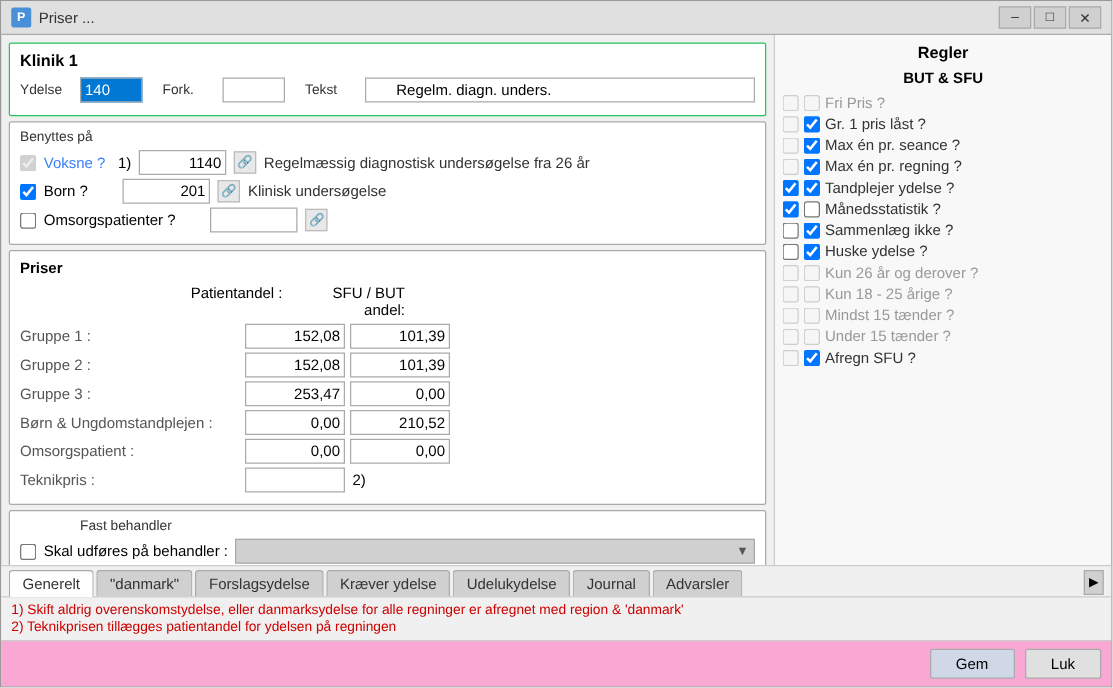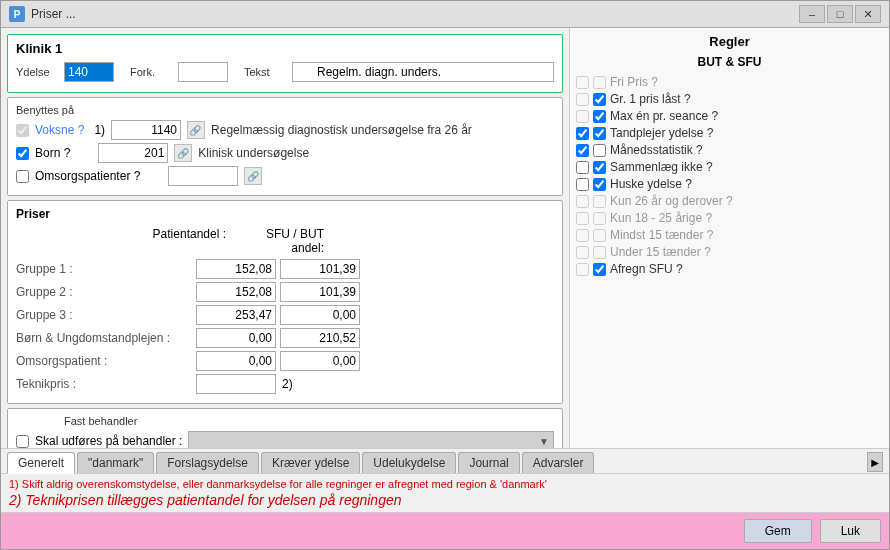--- a/index.html
+++ b/index.html
@@ -11,21 +11,21 @@
     .title-bar-left { display: flex; align-items: center; gap: 6px; }
     .title-icon { width: 16px; height: 16px; background: #4a90d9; border-radius: 2px; display: inline-flex; align-items: center; justify-content: center; color: white; font-size: 10px; font-weight: bold; }
     .title-text { font-size: 12px; color: #333; }
     .title-buttons { display: flex; gap: 2px; }
     .title-btn { width: 26px; height: 18px; background: #d0d0d0; border: 1px solid #aaa; cursor: pointer; display: flex; align-items: center; justify-content: center; font-size: 11px; color: #333; }
     
     .main-content { display: flex; flex: 1; overflow: hidden; }
     
     .left-panel { flex: 1; display: flex; flex-direction: column; padding: 6px; gap: 4px; overflow: hidden; }
     
-    .right-panel { width: 320px; border-left: 1px solid #ccc; padding: 6px; background: #f8f8f8; overflow-y: auto; }
+    .right-panel { width: 270px; border-left: 1px solid #ccc; padding: 6px; background: #f8f8f8; overflow-y: auto; }
     
     .section-box { border: 1px solid #22c55e; background: white; padding: 6px 8px; border-radius: 2px; }
     .section-title { font-weight: bold; font-size: 12px; margin-bottom: 6px; }
     
     .klinik-header { font-weight: bold; font-size: 13px; margin-bottom: 6px; }
     
     .form-row { display: flex; align-items: center; gap: 8px; margin-bottom: 4px; }
     .form-label { font-size: 11px; color: #333; min-width: 40px; }
     
     .input-field { border: 1px solid #aaa; background: white; height: 20px; padding: 1px 3px; font-size: 12px; }
@@ -215,20 +215,25 @@
             <input type="checkbox" disabled="" style="">
             <input type="checkbox" checked="" style="">
             <span class="rule-label">Gr. 1 pris låst ?</span>
           </div>
           <div class="rule-row">
             <input type="checkbox" disabled="" style="">
             <input type="checkbox" checked="" style="">
             <span class="rule-label">Max én pr. seance ?</span>
           </div>
           <div class="rule-row">
+            <input type="checkbox" disabled="" style="">
+            <input type="checkbox" checked="" style="">
+            <span class="rule-label">Max én pr. regning ?</span>
+          </div>
+          <div class="rule-row">
             <input type="checkbox" checked="" style="">
             <input type="checkbox" checked="" style="">
             <span class="rule-label">Tandplejer ydelse ?</span>
           </div>
           <div class="rule-row">
             <input type="checkbox" checked="" style="">
             <input type="checkbox" style="">
             <span class="rule-label">Månedsstatistik ?</span>
           </div>
           <div class="rule-row">
@@ -278,20 +283,20 @@
         <div class="tab">Kræver ydelse</div>
         <div class="tab">Udelukydelse</div>
         <div class="tab">Journal</div>
         <div class="tab">Advarsler</div>
       </div>
     <div style="margin-left:auto; background:#d0d0d0; border:1px solid #aaa; width:16px; height:20px; display:flex; align-items:center; justify-content:center; cursor:pointer; font-size:10px; margin-bottom:1px;">▶</div>
   </div>
 
   <div style="background:#f0f0f0; border-top:1px solid #ccc; padding:4px 8px;">
     <div style="font-size:11px; color:#cc0000; margin-bottom:2px;">1) Skift aldrig overenskomstydelse, eller danmarksydelse for alle regninger er afregnet med region &amp; 'danmark'</div>
-    <div style="font-size:14px; color:#cc0000;font-style:italic;">2) Teknikprisen tillægges patientandel for ydelsen på regningen</div>
+    <div style="font-size:11px; color:#cc0000;">2) Teknikprisen tillægges patientandel for ydelsen på regningen</div>
   </div>
 
   <div style="display:flex; justify-content:flex-end; gap:8px; padding:6px 8px; background:#f9a8d4; border-top:1px solid #ccc;">
     <button class="btn primary">Gem</button>
     <button class="btn">Luk</button>
   </div>
 </div>
 
 </body></html>

